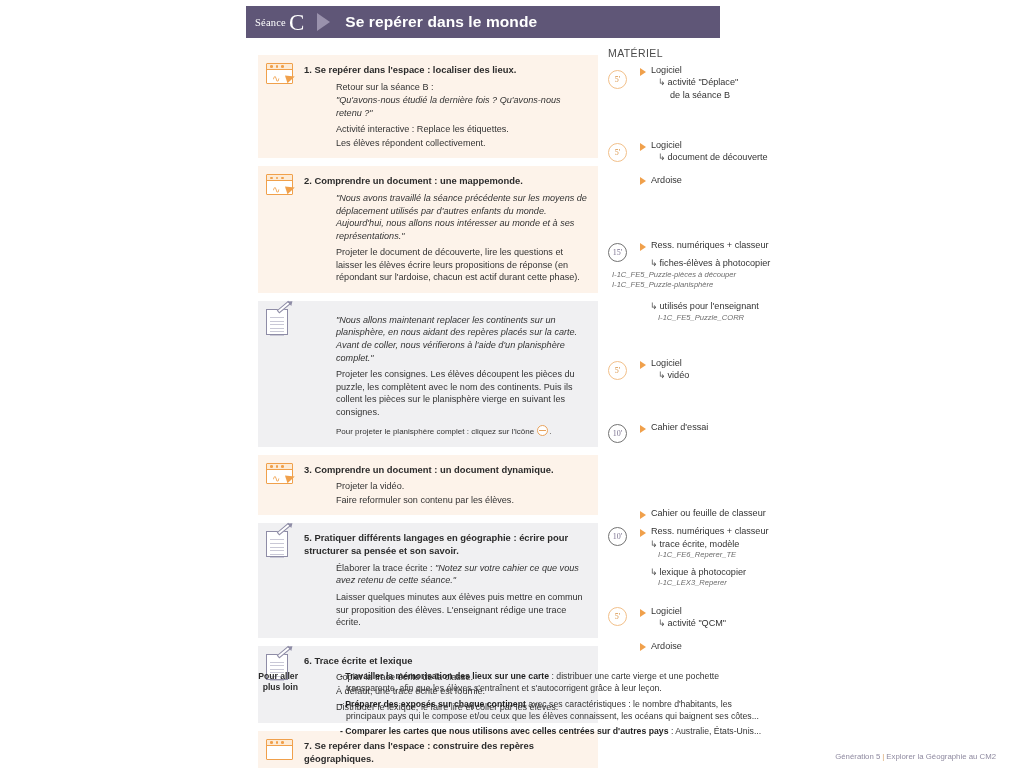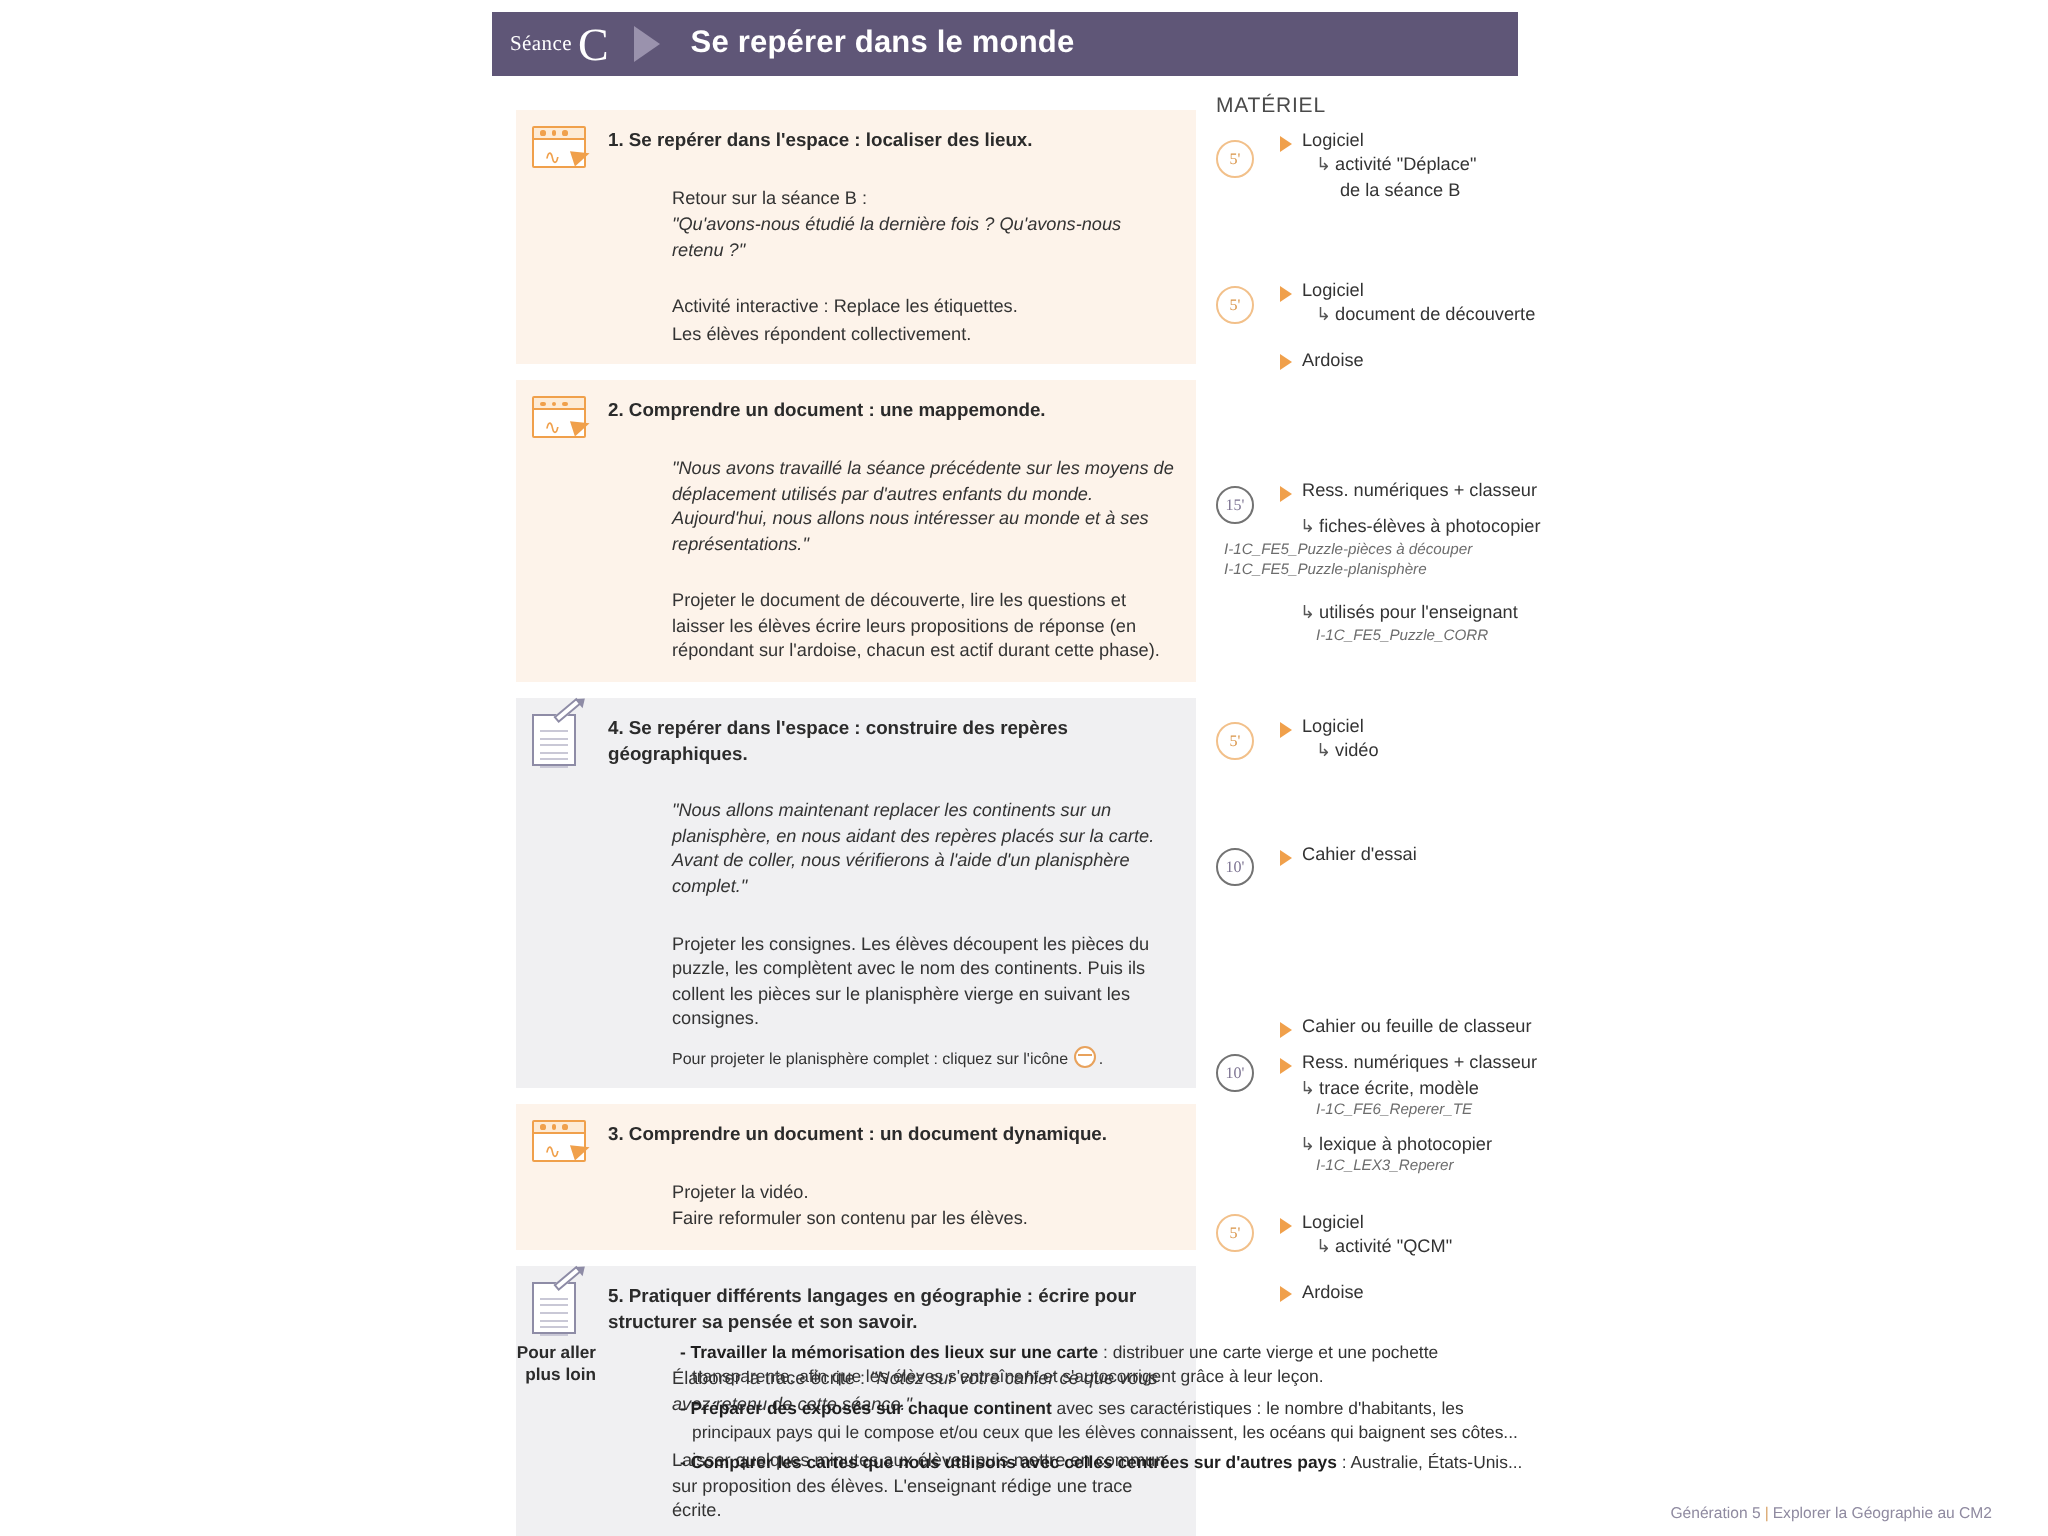--- a/index.html
+++ b/index.html
@@ -8,21 +8,21 @@
     background: #ffffff;
     font-family: "Liberation Sans", sans-serif;
     color: #3a3a3a;
     overflow: hidden;
   }
   .page { position: relative; width: 1024px; height: 768px; }
 
   
   .header {
     position: absolute; left: 246px; top: 6px;
-    width: 513px; height: 32px;
+    width: 474px; height: 32px;
     background: #5f5677;
     display: flex; align-items: center;
   }
   .seance-word {
     color: #ffffff; font-size: 10.5px; letter-spacing: .2px;
     margin-left: 9px; font-family: "Liberation Serif", serif;
   }
   .seance-letter {
     color: #ffffff; font-size: 23px; font-weight: 300;
     margin-left: 3px; line-height: 1;
@@ -56,21 +56,21 @@
   }
   .block.cream { background: #fdf3ea; }
   .block.grey  { background: #f0f0f2; }
 
   .blk-title {
     font-size: 9.4px; font-weight: bold; color: #2b2b2b;
     line-height: 1.35; margin-bottom: 3px;
   }
   .blk-p {
     font-size: 9.1px; color: #333333; line-height: 1.38;
-    margin-left: 32px; margin-top: 16px;
+    margin-left: 32px; margin-top: 4px;
   }
   .blk-p.tight { margin-top: 1px; }
   .blk-p i, .ital { font-style: italic; }
   .blk-note {
     font-size: 8px; color: #333; margin-left: 32px; margin-top: 7px;
     line-height: 1.3;
   }
   .globe-inline {
     display: inline-block; width: 11px; height: 11px;
     border: 1.6px solid #e8a25c; border-radius: 50%;
@@ -234,21 +234,20 @@
               <i></i>
               <i></i>
               <i></i>
               <i></i>
               <i></i>
               <i></i>
             </div>
           </div>
         <div class="ico-pencil"></div>
       </div>
-      <div class="blk-title">4. Se repérer dans l'espace : construire des repères géographiques.</div>
       <div class="blk-p ital">"Nous allons maintenant replacer les continents sur un planisphère, en nous aidant des repères placés sur la carte. Avant de coller, nous vérifierons à l'aide d'un planisphère complet."</div>
       <div class="blk-p">Projeter les consignes. Les élèves découpent les pièces du puzzle, les complètent avec le nom des continents. Puis ils collent les pièces sur le planisphère vierge en suivant les consignes.</div>
       <div class="blk-note">
         <span>Pour projeter le planisphère complet : cliquez sur l'icône</span>
         <span class="globe-inline"></span><span>.</span>
       </div>
     </div>
 
     <div class="block cream">
       <div class="icon">

